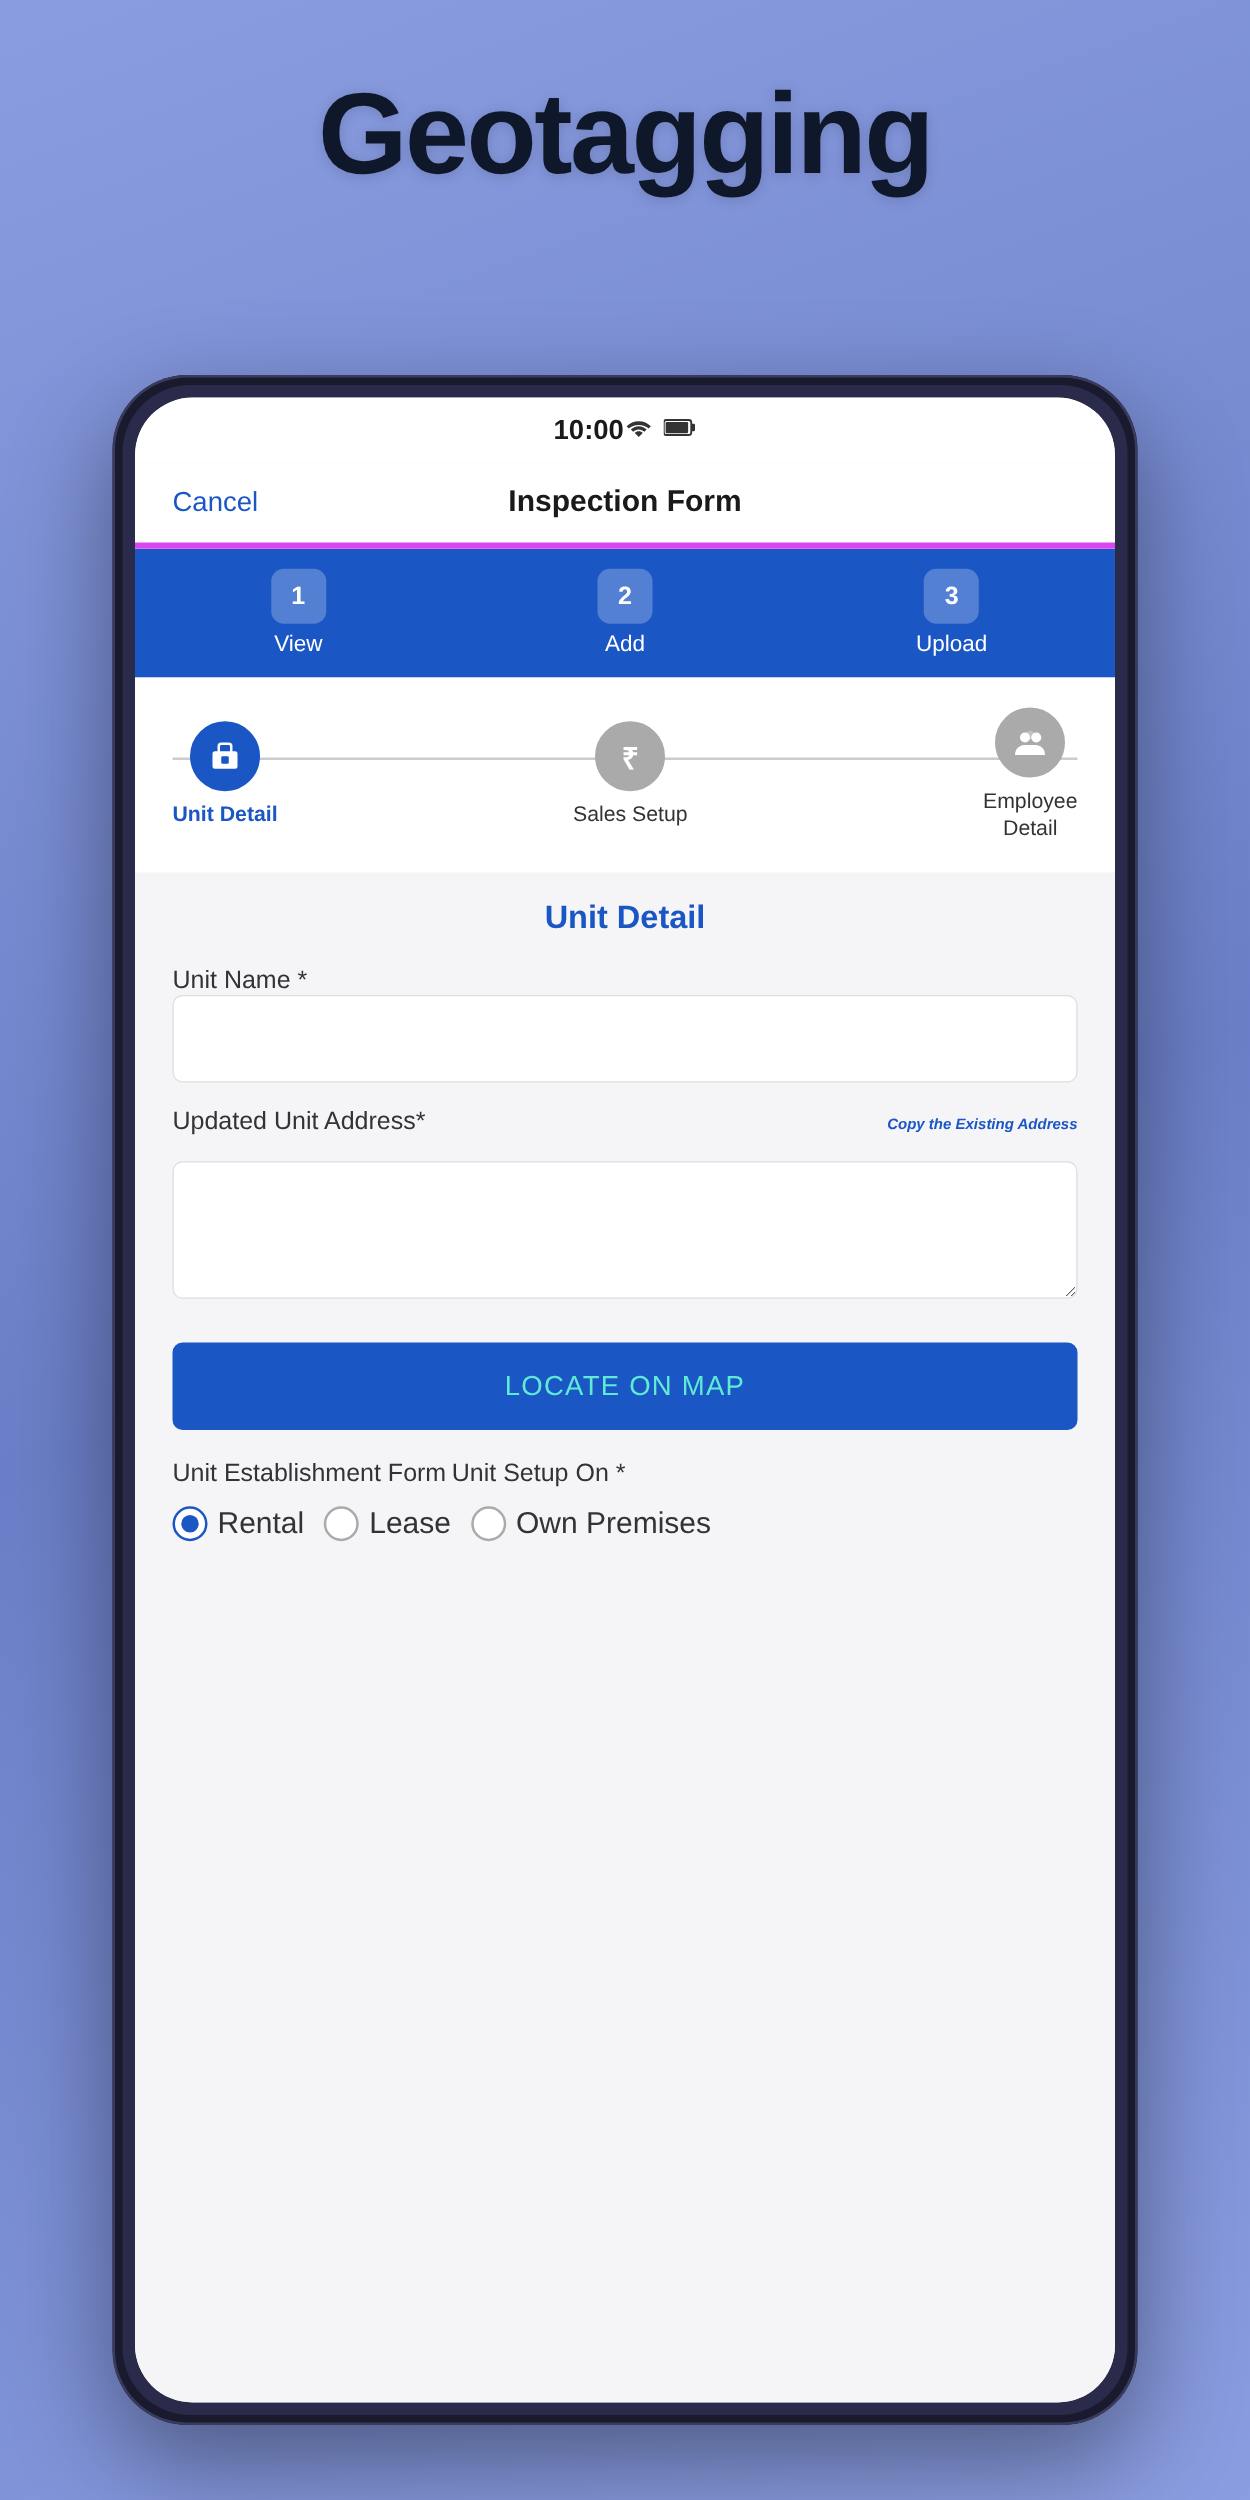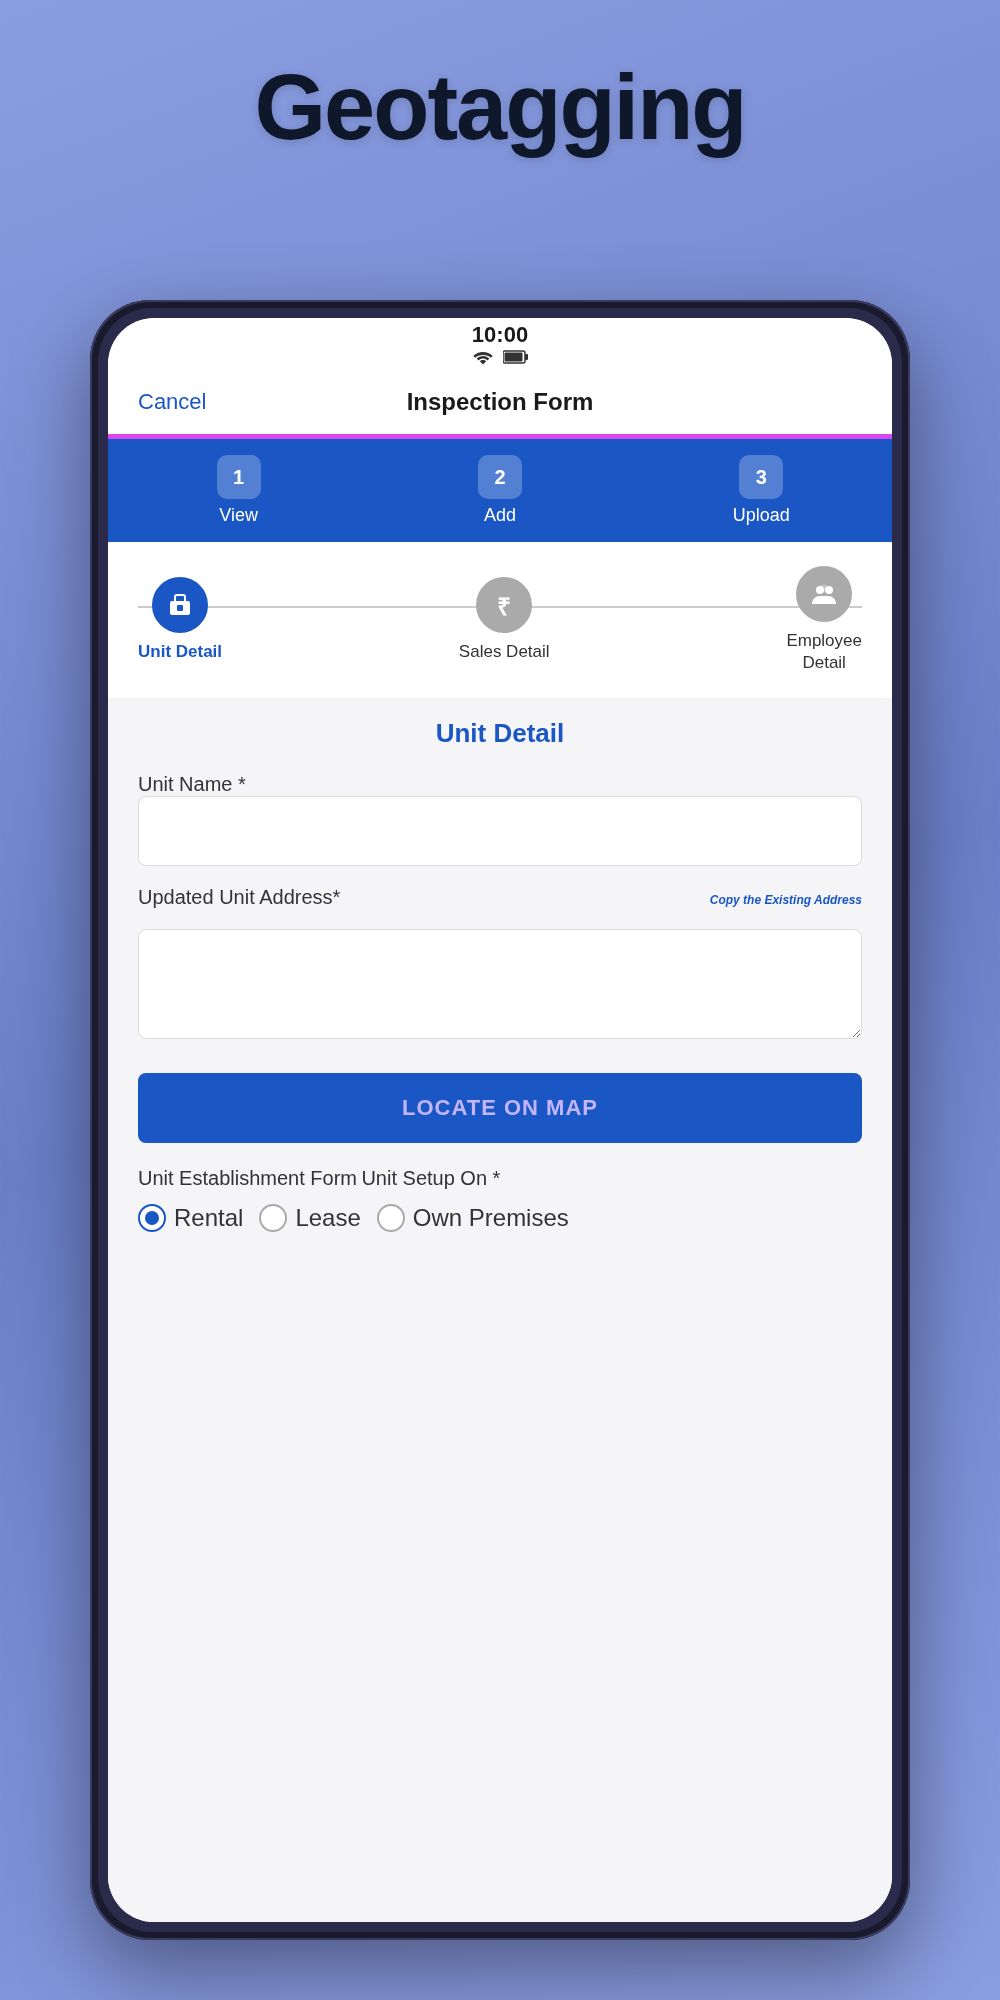--- a/index.html
+++ b/index.html
@@ -60,25 +60,24 @@
       display: flex;
       flex-direction: column;
     }
 
     
     .status-bar {
       background: white;
       height: 52px;
       display: flex;
       align-items: center;
-      justify-content: flex-end;
+      justify-content: center;
       padding: 0 30px;
       border-radius: 46px 46px 0 0;
       flex-shrink: 0;
-      flex-direction: column;
     }
 
     .status-time {
       font-size: 22px;
       font-weight: 600;
       color: #1a1a1a;
     }
 
     .status-icons {
       display: flex;
@@ -269,26 +268,26 @@
       font-size: 12px;
       color: #1a56c4;
       font-weight: 700;
       font-style: italic;
       cursor: pointer;
     }
 
     .locate-btn {
       width: 100%;
       background: #1a56c4;
-      color: #c4b5fd;
+      color: #5eead4;
       border: none;
       border-radius: 8px;
       padding: 22px;
       font-size: 22px;
-      font-weight: 700;
+      font-weight: 400;
       letter-spacing: 1px;
       cursor: pointer;
       margin: 10px 0 24px;
       text-transform: uppercase;
     }
 
     .date-input {
       width: 100%;
       background: white;
       border: 1.5px solid #ddd;
@@ -409,21 +408,21 @@
               <rect x="11" y="14" width="6" height="6" rx="1" fill="#1a56c4"></rect>
             </svg>
           </div>
           <span class="step-label active">Unit Detail</span>
         </div>
 
         <div class="step-item">
           <div class="step-circle inactive">
             <span style="font-size:24px;color:white;">₹</span>
           </div>
-          <span class="step-label">Sales Detail</span>
+          <span class="step-label">Sales Setup</span>
         </div>
 
         <div class="step-item">
           <div class="step-circle inactive">
             <svg width="28" height="28" viewBox="0 0 28 28" fill="white">
               <circle cx="10" cy="10" r="4" fill="white"></circle>
               <circle cx="19" cy="10" r="4" fill="white"></circle>
               <path d="M2 24c0-5 3.5-8 8-8h8c4.5 0 8 3 8 8" fill="white"></path>
               <circle cx="14" cy="8" r="3.5" fill="white" opacity="0.3"></circle>
             </svg>

